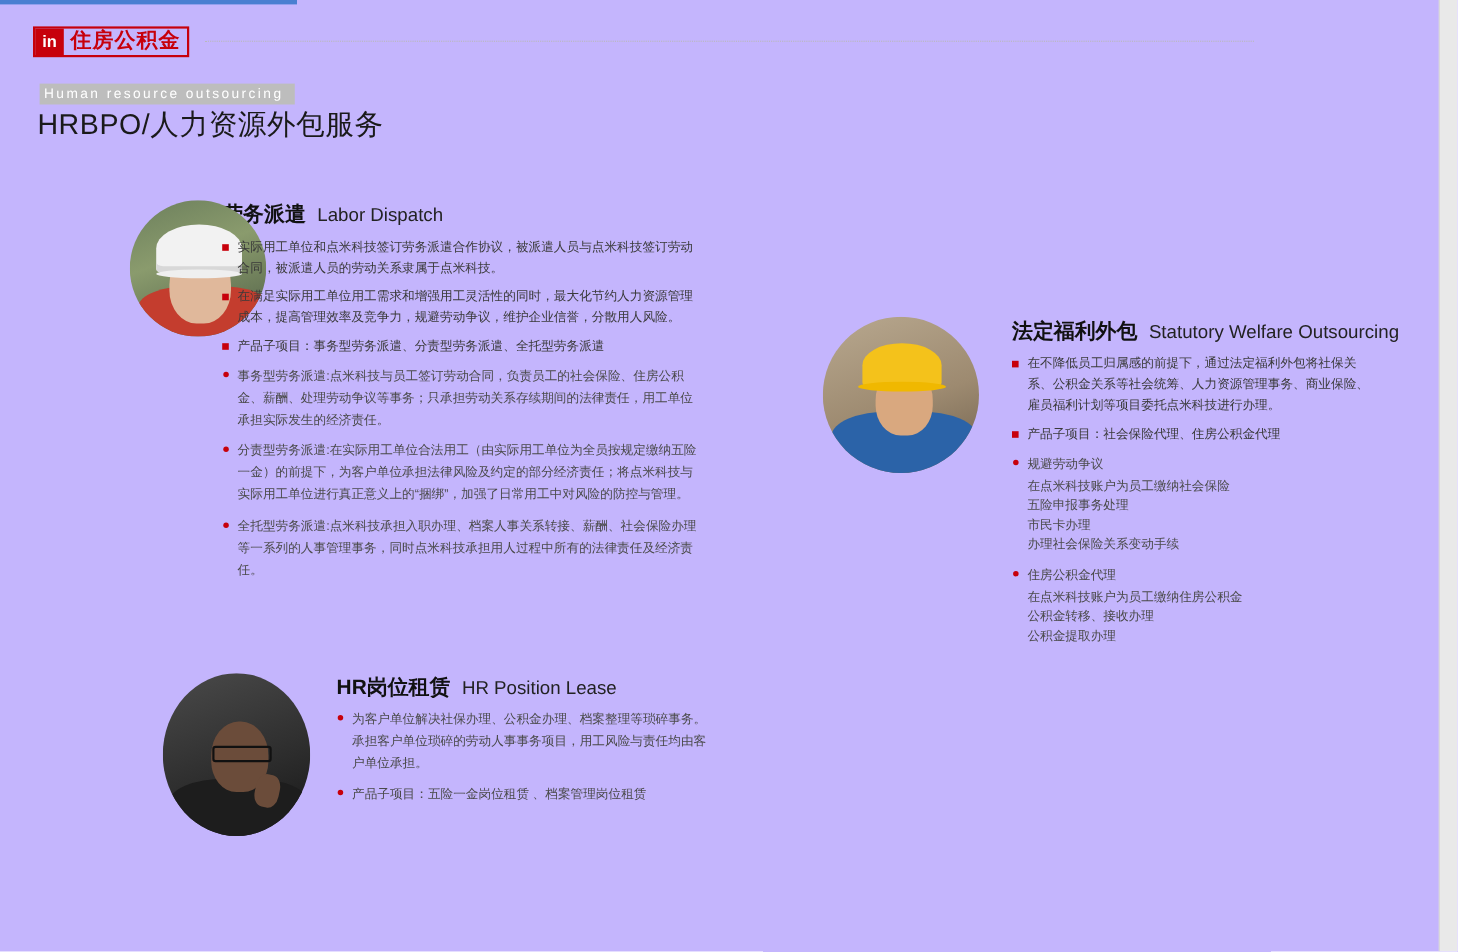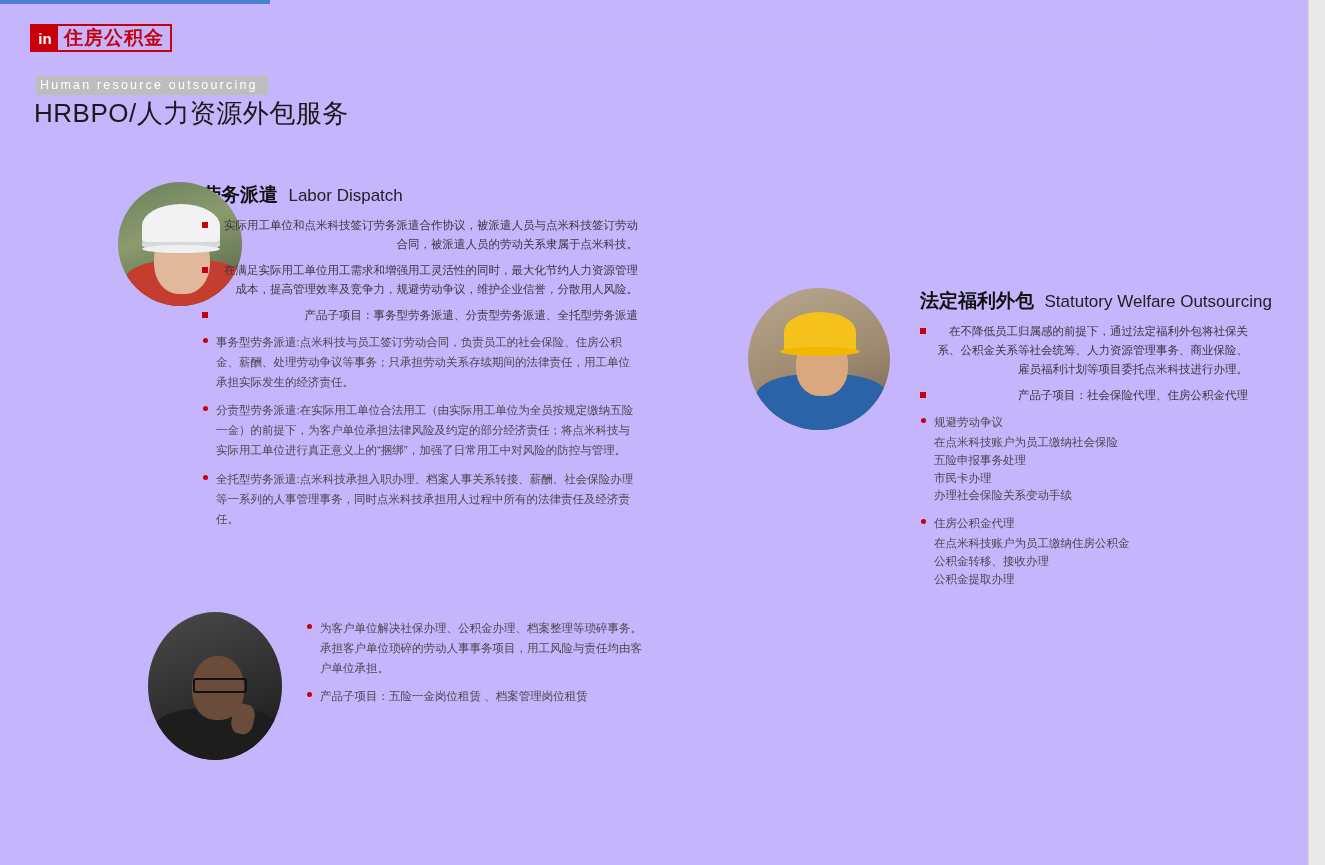--- a/index.html
+++ b/index.html
@@ -128,21 +128,20 @@
     margin: 8px 0 0 0;
     padding: 0;
   }
   ul.lvl1 > li {
     position: relative;
     padding-left: 14px;
     margin-bottom: 7px;
     font-size: 11.5px;
     line-height: 1.65;
     color: #3a3a3a;
-    text-align: right;
   }
   ul.lvl1 > li:before {
     content: "";
     position: absolute;
     left: 0;
     top: 6px;
     width: 6px;
     height: 6px;
     background: #c7000b;
   }
@@ -292,20 +291,24 @@
     <div class="photo p3">
       <div class="ph-inner">
         <div class="p-bg"></div>
         <div class="torso"></div>
         <div class="face"></div>
         <div class="glasses"></div>
         <div class="hand"></div>
       </div>
     </div>
     <div class="body">
+      <div class="sec-title">
+        <span class="cn">HR岗位租赁</span>
+        <span class="en">HR Position Lease</span>
+      </div>
       <ul class="lvl2">
         <li>为客户单位解决社保办理、公积金办理、档案整理等琐碎事务。承担客户单位琐碎的劳动人事事务项目，用工风险与责任均由客户单位承担。</li>
         <li>产品子项目：五险一金岗位租赁 、档案管理岗位租赁</li>
       </ul>
     </div>
   </div>
 
 </div>
 
 </body></html>

